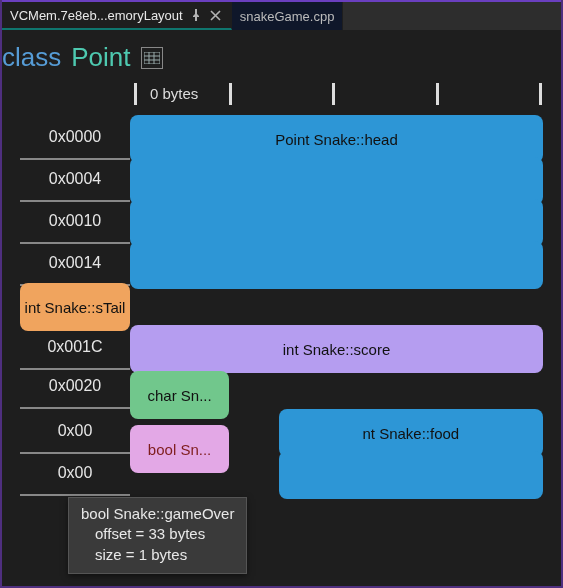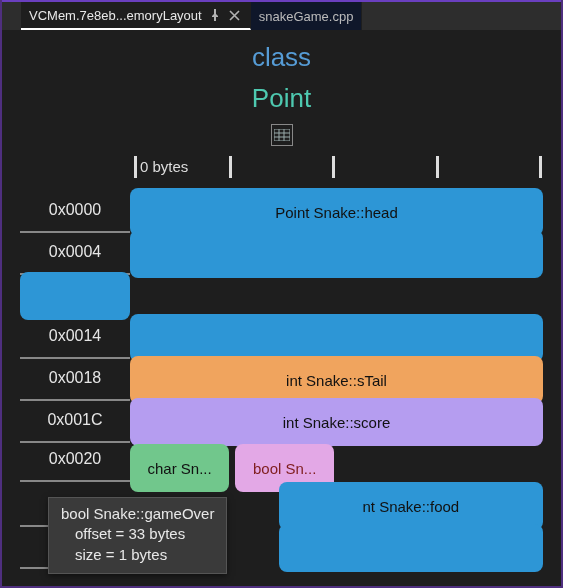--- a/index.html
+++ b/index.html
@@ -31,40 +31,38 @@
     align-items: center;
     padding: 0 8px;
     font-size: 13px;
     gap: 6px;
     white-space: nowrap;
     border-right: 1px solid #1e1e1e;
   }
   .tab.active {
     background: #1e1e1e;
     color: #e8e8e8;
-    border-bottom: 2px solid #ffffff;
-    margin-left: 19px;
+    border-bottom: 2px solid #0f766e;
   }
   .tab.inactive {
     background: #0f172a;
     color: #bbb;
   }
   .tab .pin, .tab .close {
     width: 14px; height: 14px;
     display: inline-flex; align-items: center; justify-content: center;
   }
   .tab .pin svg, .tab .close svg { opacity: .85; }
   
   .title-row {
     display: flex;
     justify-content: flex-start;
     align-items: center;
     gap: 10px;
     padding: 12px 0 8px 0;
-    flex-direction: column;
   }
   .kw { color: #569cd6; font-size: 26px; }
   .cls { color: #4ec9b0; font-size: 26px; }
   .grid-icon {
     width: 22px; height: 22px;
     border: 1px solid #888;
     display: inline-flex; align-items: center; justify-content: center;
     background: #1e1e1e;
   }
   
@@ -72,21 +70,21 @@
     display: grid;
     grid-template-columns: 110px 1fr;
     padding: 0 18px 6px 18px;
   }
   .ruler {
     position: relative;
     height: 28px;
   }
   .ruler .label {
     position: absolute;
-    left: 10px;
+    left: 20px;
     top: 4px;
     color: #ddd;
     font-size: 15px;
   }
   .ruler .tick {
     position: absolute;
     top: 2px;
     width: 3px;
     height: 22px;
     background: #ddd;
@@ -120,26 +118,27 @@
   }
   .blue    { background: #2d96d6; }
   .purple  { background: #b59df0; color:#111; }
   .orange  { background: #f0a45e; color:#111; }
   .green   { background: #71c78c; color:#111; }
   .pink    { background: #e3a8e6; color:#7f1d1d; }
   .row .sub {
     display: flex;
     gap: 6px;
     height: 34px;
+    flex-direction: column;
   }
   .sub .block { flex: 0 0 auto; padding: 0 10px; }
   
   .tooltip {
     position: absolute;
-    left: 48px;
+    left: 68px;
     top: 497px;
     background: #3a3a3a;
     color: #e8e8e8;
     padding: 6px 12px 8px 12px;
     font-size: 15px;
     border: 1px solid #555;
     line-height: 1.35;
     box-shadow: 0 2px 6px rgba(0,0,0,.5);
     z-index: 50;
   }
@@ -202,32 +201,32 @@
           <div class="block blue">Point Snake::head</div>
         </div>
       </div>
       <div class="row">
         <div class="offset">0x0004</div>
         <div>
           <div class="block blue"></div>
         </div>
       </div>
       <div class="row">
+        <div class="offset">0x0010</div>
         <div>
           <div class="block blue"></div>
         </div>
       </div>
       <div class="row">
         <div class="offset">0x0014</div>
         <div>
           <div class="block blue"></div>
         </div>
       </div>
       <div class="row">
-        <div class="offset">0x0018</div>
         <div>
           <div class="block orange">int Snake::sTail</div>
         </div>
       </div>
       <div class="row">
         <div class="offset">0x001C</div>
         <div>
           <div class="block purple">int Snake::score</div>
         </div>
       </div>

